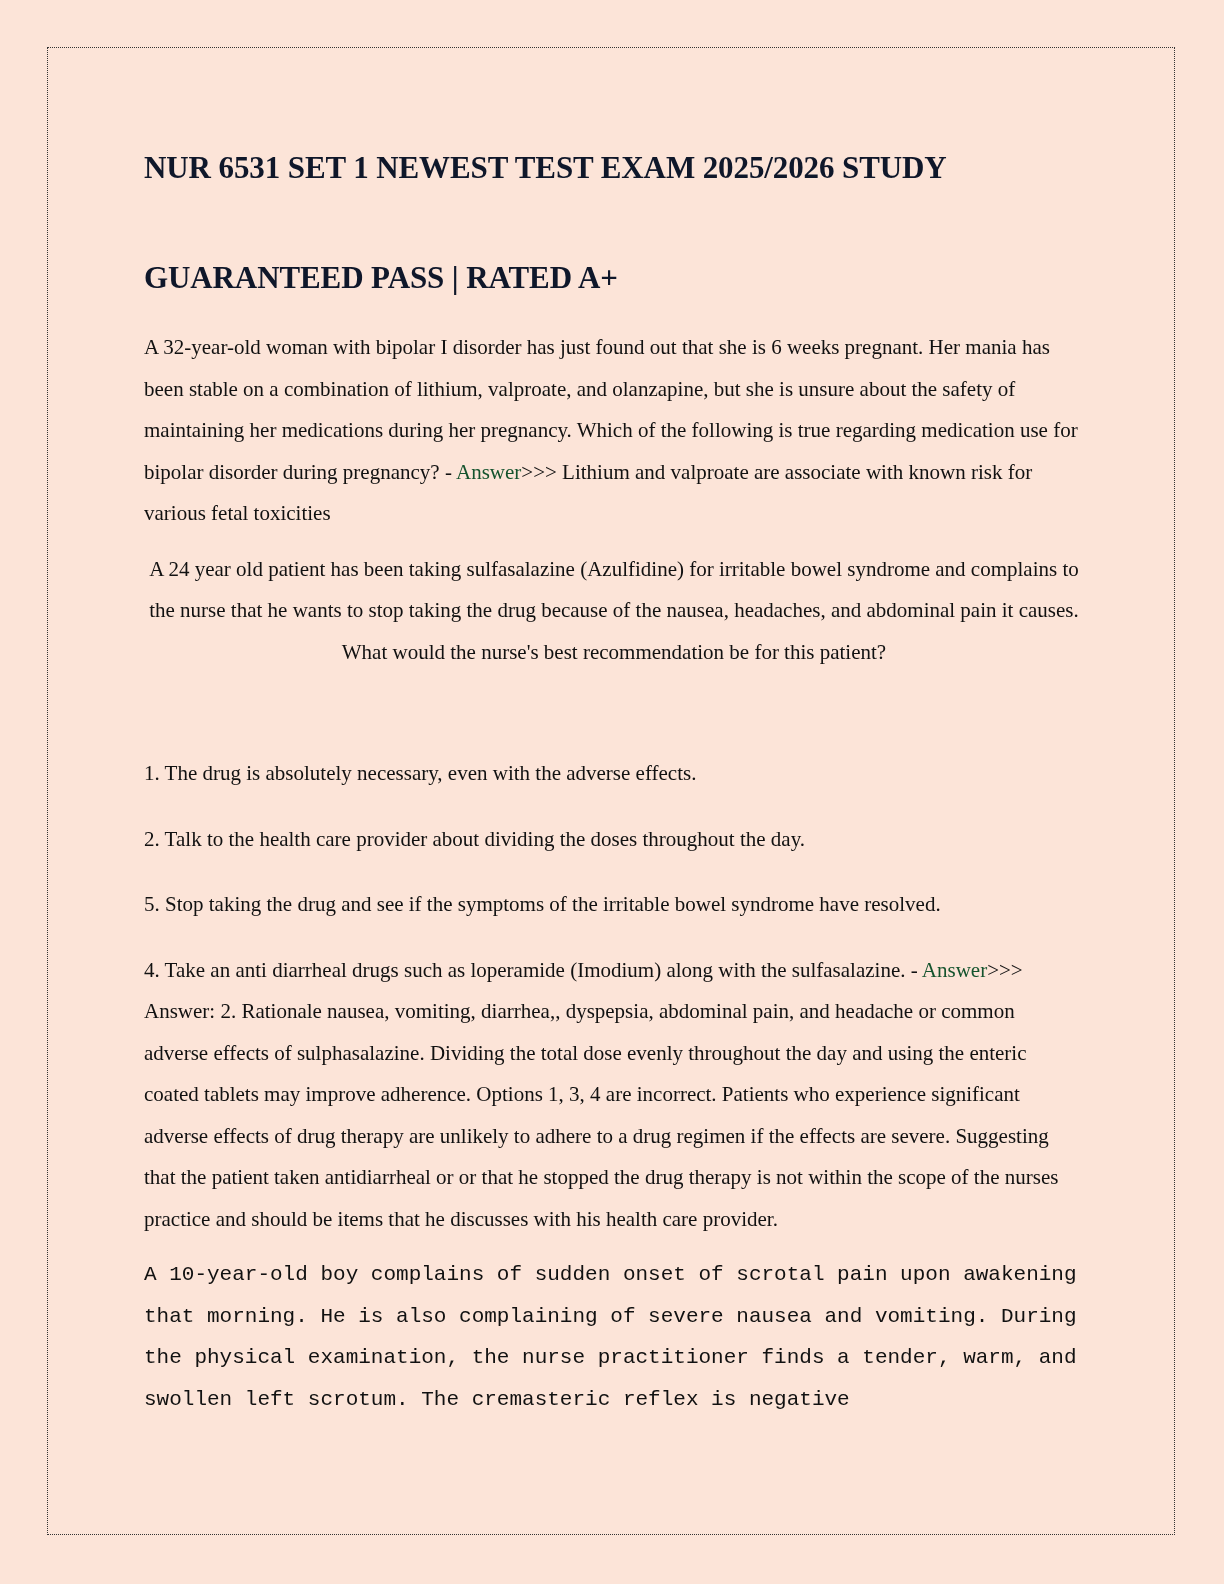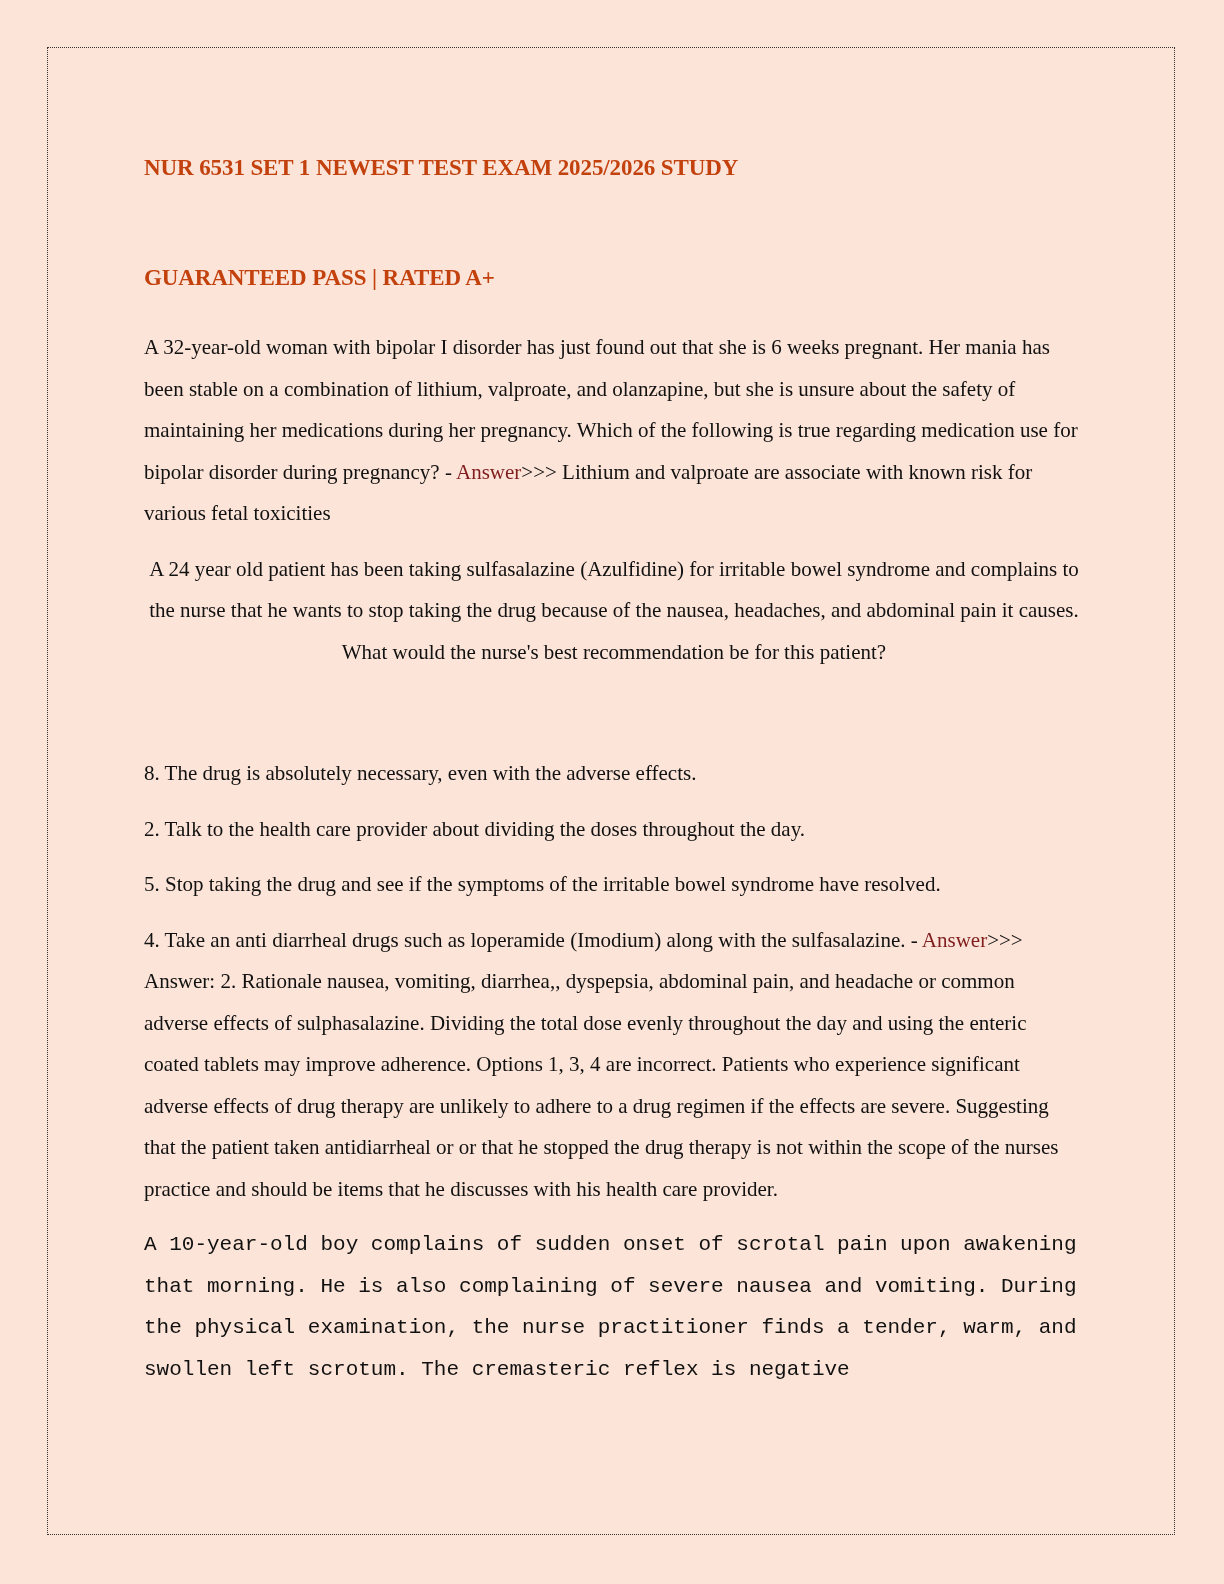--- a/index.html
+++ b/index.html
@@ -25,38 +25,38 @@
       box-sizing: border-box;
     }
     .content {
       position: absolute;
       left: 144px;
       top: 140px;
       width: 940px;
     }
     .title {
       margin: 0;
-      color: #c2410c;
+      color: #0f172a;
       font-weight: bold;
-      font-size: 23px;
+      font-size: 31px;
       line-height: 55px;
       letter-spacing: -0.1px;
     }
     .para {
       margin: 0;
       font-size: 21px;
       line-height: 41.5px;
     }
     .answer-label {
-      color: #7f1d1d;
+      color: #14532d;
     }
     .q1 { margin-top: 22px; }
     .q2 { margin-top: 14px; text-align: center; }
     .opt1 { margin-top: 80px; }
-    .opt { margin-top: 14px; }
+    .opt { margin-top: 24px; }
     .q3 { margin-top: 14px; font-family: Liberation Mono, monospace; }
   </style>
 </head>
 <body>
 
 <div class="page-border"></div>
 
 <div class="content">
   <h1 class="title">
     <span>NUR 6531 SET 1 NEWEST TEST EXAM 2025/2026 STUDY</span><br>
@@ -65,21 +65,21 @@
   </h1>
 
   <p class="para q1">
     <span>A 32-year-old woman with bipolar I disorder has just found out that she is 6 weeks pregnant. Her mania has been stable on a combination of lithium, valproate, and olanzapine, but she is unsure about the safety of maintaining her medications during her pregnancy. Which of the following is true regarding medication use for bipolar disorder during pregnancy? - </span><span class="answer-label">Answer</span><span>&gt;&gt;&gt;</span><span> Lithium and valproate are associate with known risk for various fetal toxicities</span>
   </p>
 
   <p class="para q2">
     <span>A 24 year old patient has been taking sulfasalazine (Azulfidine) for irritable bowel syndrome and complains to the nurse that he wants to stop taking the drug because of the nausea, headaches, and abdominal pain it causes. What would the nurse's best recommendation be for this patient?</span>
   </p>
 
-  <p class="para opt1">8. The drug is absolutely necessary, even with the adverse effects.</p>
+  <p class="para opt1">1. The drug is absolutely necessary, even with the adverse effects.</p>
   <p class="para opt">2. Talk to the health care provider about dividing the doses throughout the day.</p>
   <p class="para opt">5. Stop taking the drug and see if the symptoms of the irritable bowel syndrome have resolved.</p>
   <p class="para opt">
     <span>4. Take an anti diarrheal drugs such as loperamide (Imodium) along with the sulfasalazine. - </span><span class="answer-label">Answer</span><span>&gt;&gt;&gt;</span><span> Answer: 2. Rationale nausea, vomiting, diarrhea,, dyspepsia, abdominal pain, and headache or common adverse effects of sulphasalazine. Dividing the total dose evenly throughout the day and using the enteric coated tablets may improve adherence. Options 1, 3, 4 are incorrect. Patients who experience significant adverse effects of drug therapy are unlikely to adhere to a drug regimen if the effects are severe. Suggesting that the patient taken antidiarrheal or or that he stopped the drug therapy is not within the scope of the nurses practice and should be items that he discusses with his health care provider.</span>
   </p>
 
   <p class="para q3">
     <span>A 10-year-old boy complains of sudden onset of scrotal pain upon awakening that morning. He is also complaining of severe nausea and vomiting. During the physical examination, the nurse practitioner finds a tender, warm, and swollen left scrotum. The cremasteric reflex is negative</span>
   </p>
 </div>

